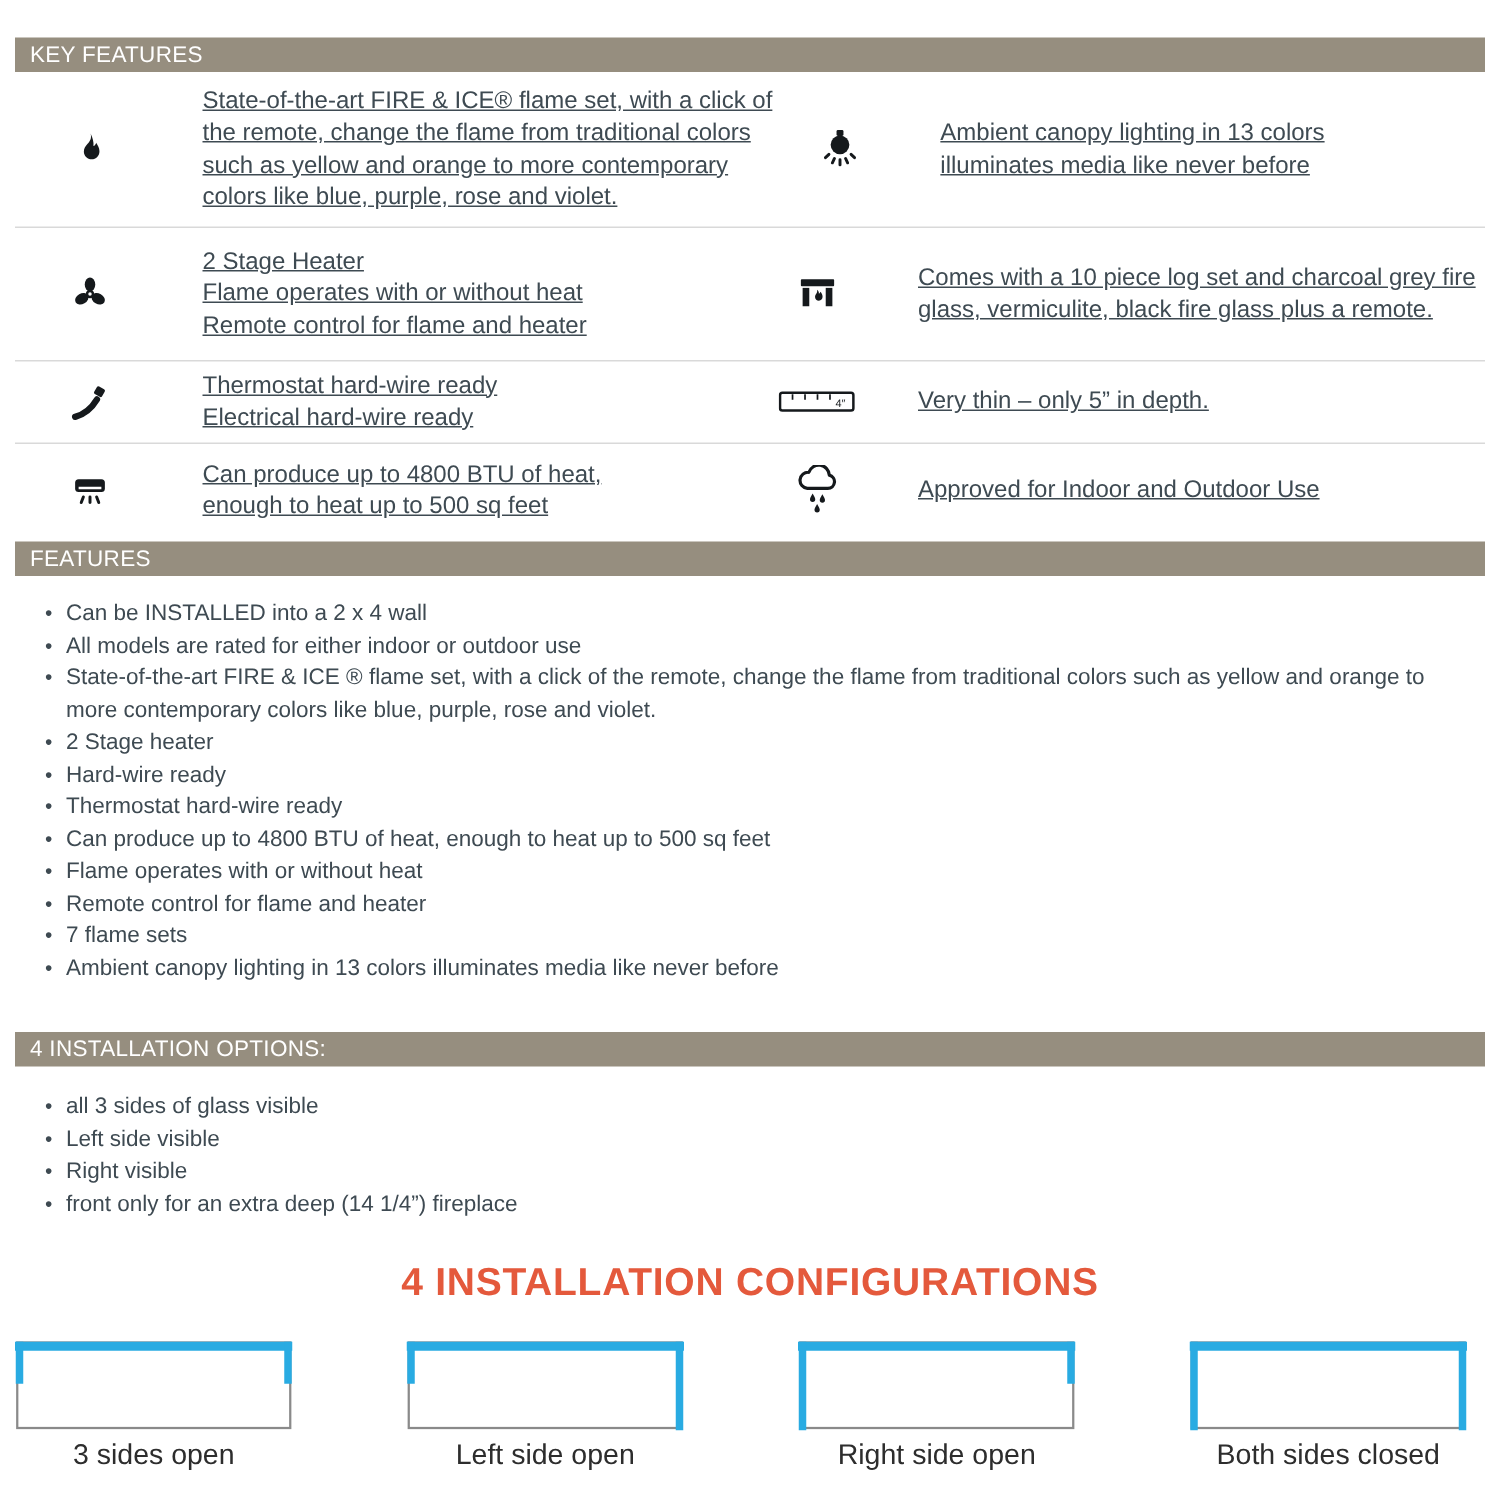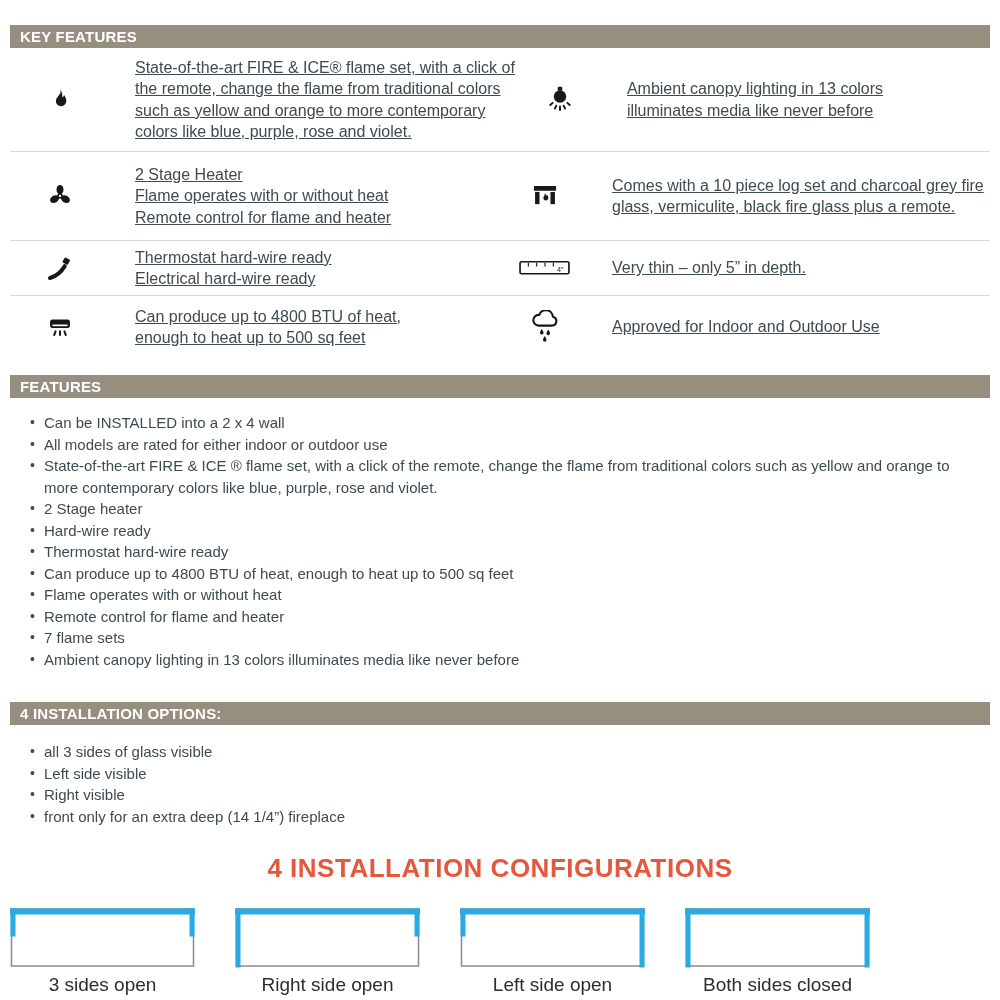--- a/index.html
+++ b/index.html
@@ -8,48 +8,48 @@
     --diagram-label:#2d2d2d; --divider:#d9d9d9;
   }
   *{box-sizing:border-box;}
   html,body{margin:0;padding:0;}
   body{
     width:1000px;height:1000px;background:#fff;overflow:hidden;
     font-family:"Liberation Sans","DejaVu Sans",sans-serif;color:var(--body-text);
   }
   .page{padding:25px 10px 0 10px;}
   .bar{
-    background:var(--bar-bg);color:var(--bar-text);font-weight:bold;font-size:15px;
+    background:var(--bar-bg);color:var(--bar-text);font-weight:normal;font-size:15px;
     height:23px;line-height:23px;padding-left:10px;letter-spacing:.2px;
   }
   
   .kf-row{display:flex;border-bottom:1px solid var(--divider);}
   .kf-row:last-child{border-bottom:none;}
   .kf-row.h1{min-height:104px;} .kf-row.h2{min-height:89px;}
   .kf-row.h3{min-height:55px;}  .kf-row.h4{min-height:62px;}
   .kf-cell{flex:0 0 50%;display:flex;align-items:center;}
   .kf-cell-left .kf-icon{width:100px;}
   .kf-cell-left .kf-text{padding-left:25px;}
   .kf-cell-right .kf-icon{width:90px;}
   .kf-cell-right .kf-text{padding-left:22px;}
   .kf-icon{display:flex;justify-content:center;align-items:center;flex:0 0 auto;}
   .kf-text{font-size:16px;line-height:21.5px;white-space:nowrap;text-decoration:underline;}
   
   ul.bullets{margin:14px 16px 0 0;padding-left:34px;list-style:none;}
   ul.bullets li{position:relative;font-size:15px;line-height:21.5px;}
   ul.bullets li::before{content:"\2022";position:absolute;left:-14px;top:0;font-size:14px;}
   ul.bullets.opts{margin-top:16px;}
-  .gap-sm{margin-top:17px;}
+  .gap-sm{margin-top:3px;}
   .gap-opts{margin-top:32px;}
   
   .config-title{
     color:var(--title-orange);font-size:26px;font-weight:bold;letter-spacing:.5px;
     text-align:center;margin:26px 0 0 0;
   }
-  .diagrams{display:flex;justify-content:space-between;margin-top:22px;width:860px;}
+  .diagrams{display:flex;justify-content:space-between;margin-top:22px;width:968px;}
   .diagram-col{display:flex;flex-direction:column;align-items:center;width:185px;}
   .diagram-label{
     margin-top:6px;font-size:19px;color:var(--diagram-label);white-space:nowrap;text-align:center;
   }
 </style>
 </head>
 <body>
 
 <div class="page">
 
@@ -190,38 +190,38 @@
             <path d="M0 5.5H185" stroke="#29abe2" stroke-width="6"></path>
             <path d="M3 2.5V30.5" stroke="#29abe2" stroke-width="5"></path>
             <path d="M182 2.5V30.5" stroke="#29abe2" stroke-width="5"></path>
           </svg>
           <div class="diagram-label">3 sides open</div>
         </div>
         <div class="diagram-col">
           <svg width="185" height="62" viewBox="0 0 185 62">
             <rect x="1.5" y="3" width="182" height="57" fill="#fff" stroke="#8a8a8a" stroke-width="1.5"></rect>
             <path d="M0 5.5H185" stroke="#29abe2" stroke-width="6"></path>
+            <path d="M3 2.5V30.5" stroke="#29abe2" stroke-width="5"></path>
+            <path d="M182 2.5V61.5" stroke="#29abe2" stroke-width="5"></path>
+          </svg>
+          <div class="diagram-label">Left side open</div>
+        </div>
+        <div class="diagram-col">
+          <svg width="185" height="62" viewBox="0 0 185 62">
+            <rect x="1.5" y="3" width="182" height="57" fill="#fff" stroke="#8a8a8a" stroke-width="1.5"></rect>
+            <path d="M0 5.5H185" stroke="#29abe2" stroke-width="6"></path>
             <path d="M3 2.5V61.5" stroke="#29abe2" stroke-width="5"></path>
             <path d="M182 2.5V30.5" stroke="#29abe2" stroke-width="5"></path>
           </svg>
           <div class="diagram-label">Right side open</div>
         </div>
         <div class="diagram-col">
           <svg width="185" height="62" viewBox="0 0 185 62">
             <rect x="1.5" y="3" width="182" height="57" fill="#fff" stroke="#8a8a8a" stroke-width="1.5"></rect>
             <path d="M0 5.5H185" stroke="#29abe2" stroke-width="6"></path>
-            <path d="M3 2.5V30.5" stroke="#29abe2" stroke-width="5"></path>
-            <path d="M182 2.5V61.5" stroke="#29abe2" stroke-width="5"></path>
-          </svg>
-          <div class="diagram-label">Left side open</div>
-        </div>
-        <div class="diagram-col">
-          <svg width="185" height="62" viewBox="0 0 185 62">
-            <rect x="1.5" y="3" width="182" height="57" fill="#fff" stroke="#8a8a8a" stroke-width="1.5"></rect>
-            <path d="M0 5.5H185" stroke="#29abe2" stroke-width="6"></path>
             <path d="M3 2.5V61.5" stroke="#29abe2" stroke-width="5"></path>
             <path d="M182 2.5V61.5" stroke="#29abe2" stroke-width="5"></path>
           </svg>
           <div class="diagram-label">Both sides closed</div>
         </div>
       </div>
   </section>
 
 </div>
 

